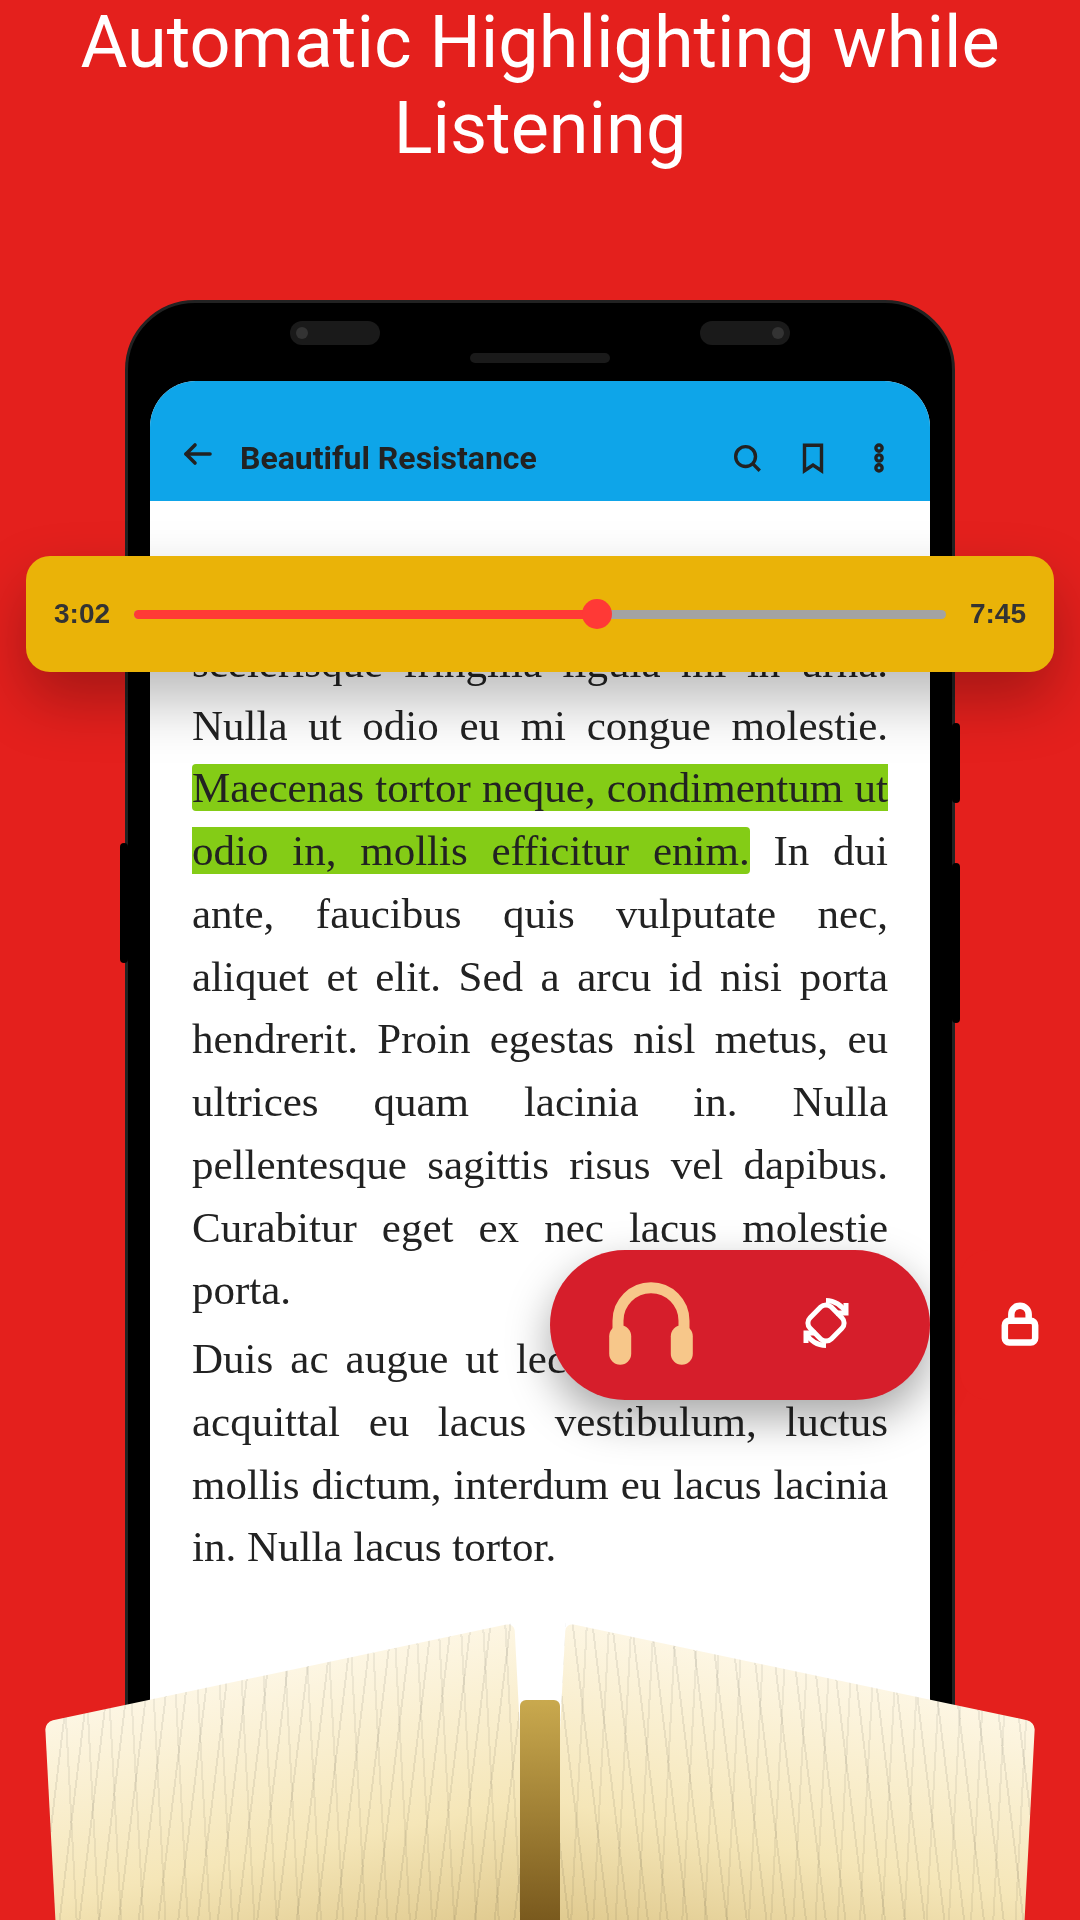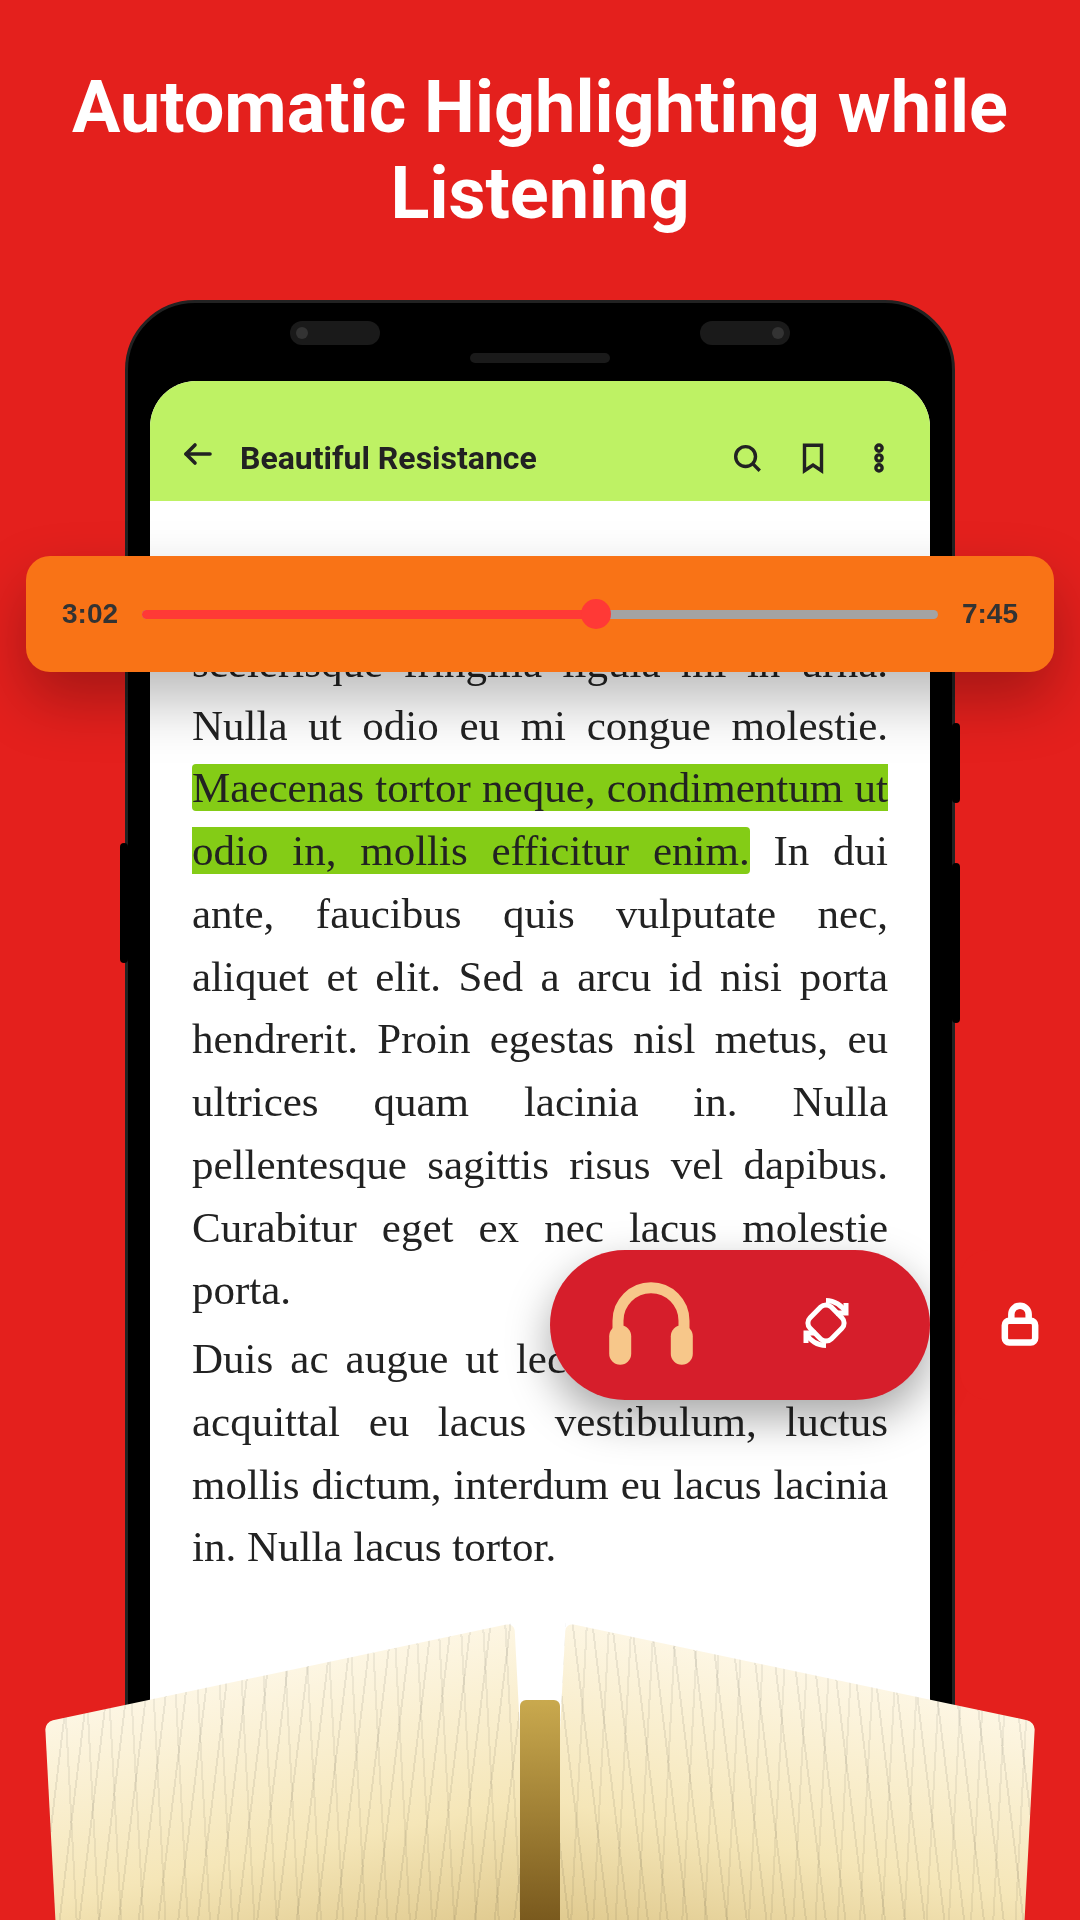--- a/index.html
+++ b/index.html
@@ -7,24 +7,23 @@
       width: 1080px;
       height: 1920px;
       background: #e4201d;
       font-family: -apple-system, BlinkMacSystemFont, 'Segoe UI', Roboto, sans-serif;
       position: relative;
       overflow: hidden;
     }
     .headline {
       text-align: center;
       color: #ffffff;
-      font-weight: 700;
+      font-weight: 400;
       font-size: 72px;
       line-height: 1.2;
-      padding-top: 65px;
     }
     
     .phone-frame {
       position: absolute;
       top: 300px;
       left: 50%;
       transform: translateX(-50%);
       width: 830px;
       height: 1680px;
       background: #000;
@@ -63,21 +62,21 @@
       background: #ffffff;
       border-radius: 46px 46px 0 0;
       overflow: hidden;
     }
     
     .app-header {
       position:absolute; top:0; left:0; right:0;
       height: 120px;
       display:flex; align-items:center;
       padding: 34px 30px 0;
-      background:#bef264;
+      background:#0ea5e9;
       gap: 24px;
     }
     .back-icon { font-size: 36px; color:#222; }
     .title {
       font-size: 32px; font-weight: 700; color:#222;
       flex:1;
     }
     .hdr-icon { width:42px; display:flex; justify-content:center; color:#222; }
     .hdr-icon svg { width:34px; height:34px; stroke:#222; fill:none; stroke-width:2.4; }
     
@@ -90,25 +89,25 @@
       text-align: justify;
     }
     .highlight { background:#84cc16; border-radius:4px; }
     .reader-body p { margin-bottom: 6px; }
     
     .progress-card {
       position:absolute;
       top: 556px;
       left: 26px; right: 26px;
       height: 116px;
-      background:#f97316;
+      background:#eab308;
       border-radius: 24px;
       box-shadow: 0 28px 60px rgba(0,0,0,0.28);
       display:flex; align-items:center;
-      padding: 0 36px;
+      padding: 0 28px;
       gap: 24px;
       font-family: -apple-system, sans-serif;
     }
     .time { font-size:28px; font-weight:600; color:#333; }
     .track {
       flex:1; height:14px; position:relative;
     }
     .track-bg {
       position:absolute; left:0; right:0; top:3px;
       height:9px; background:#a3a3a3; border-radius:6px;

